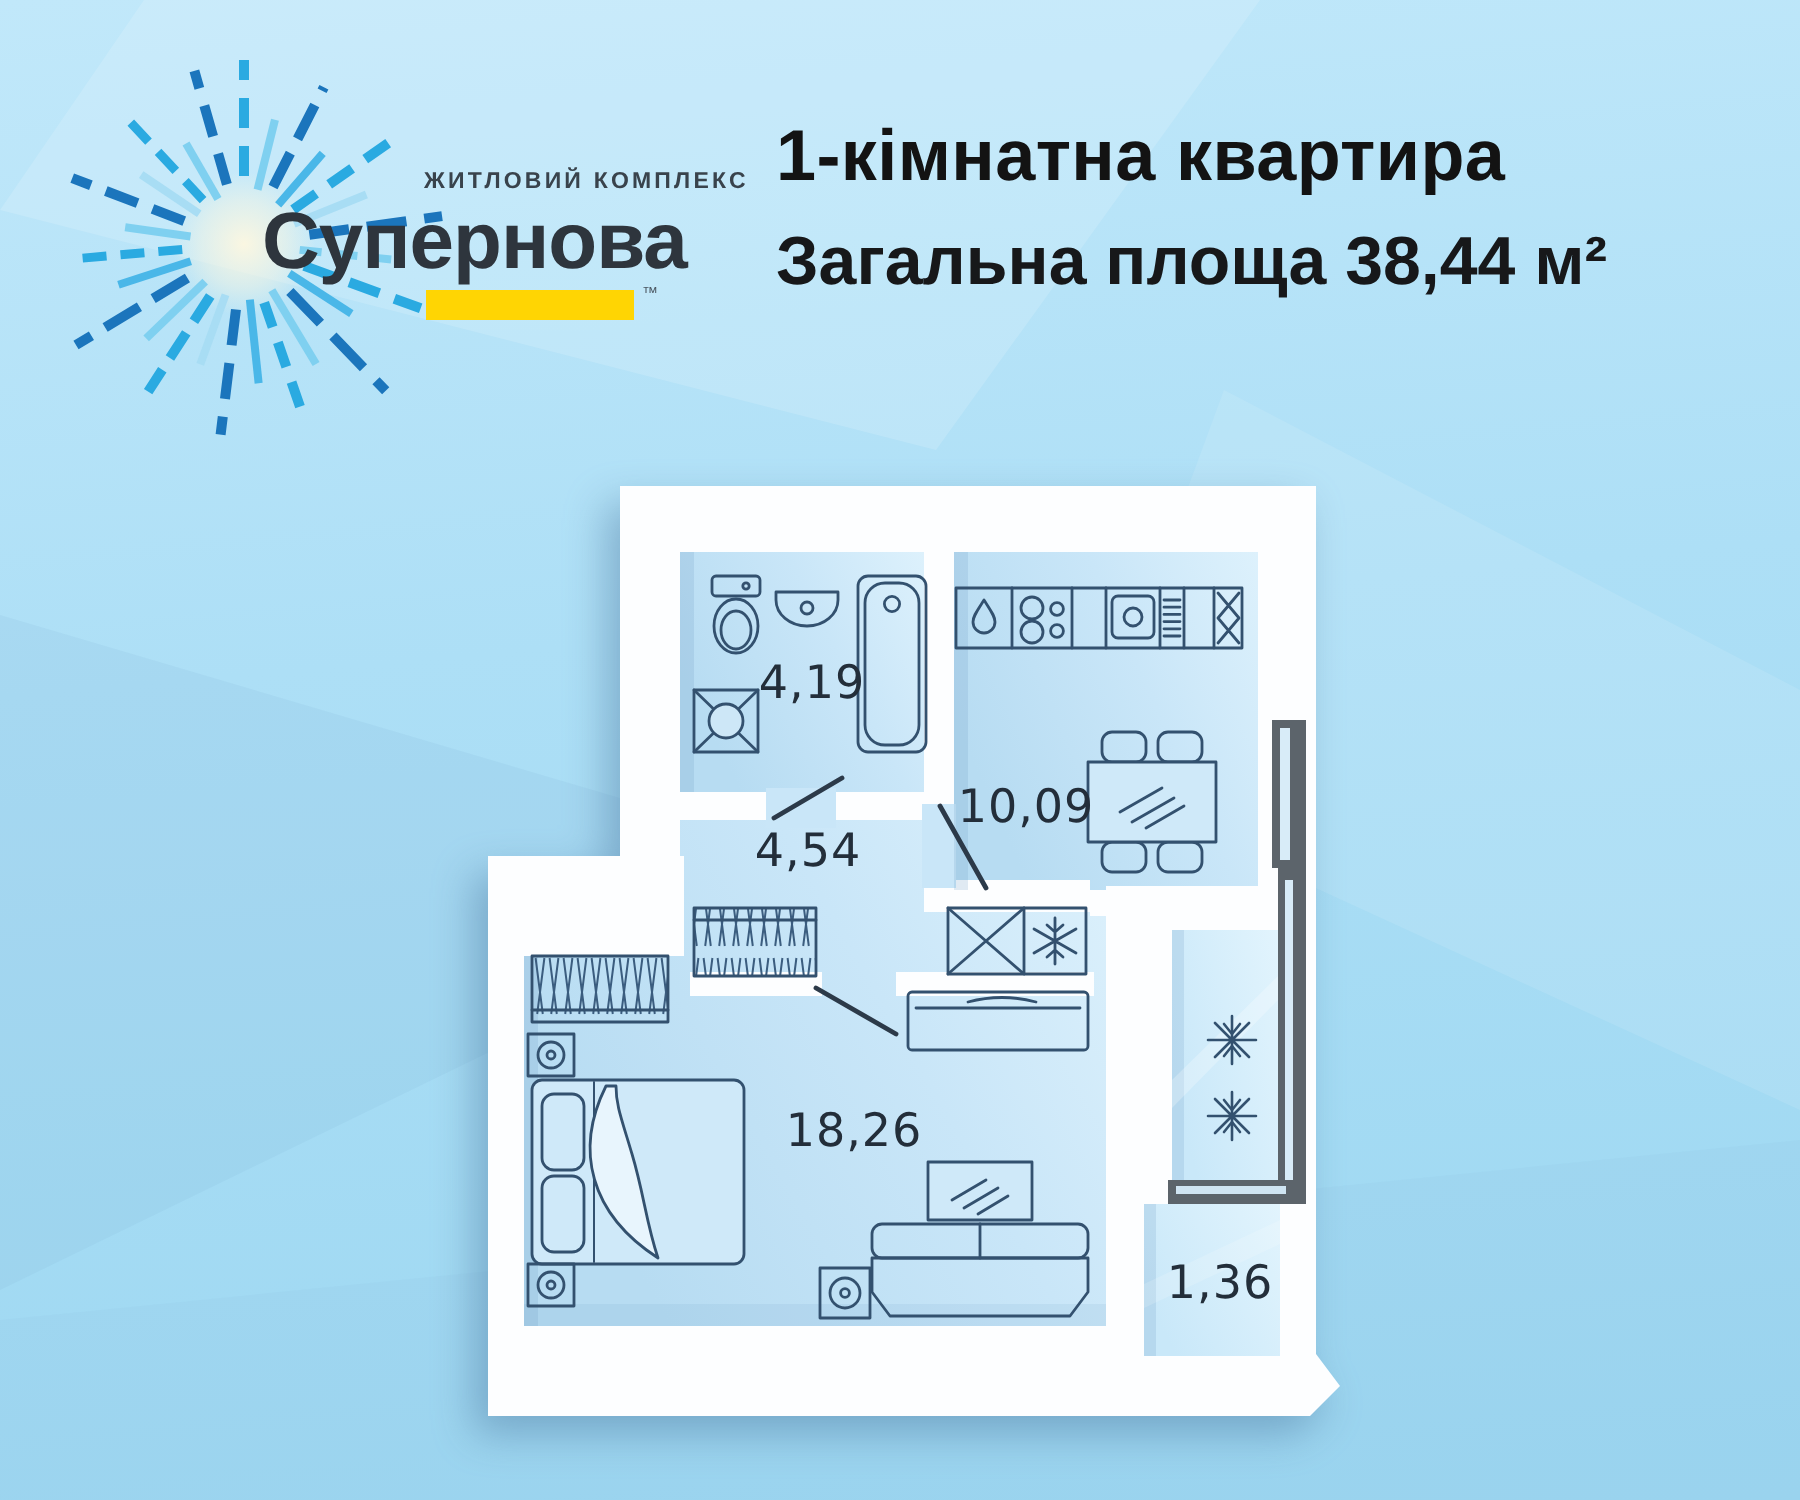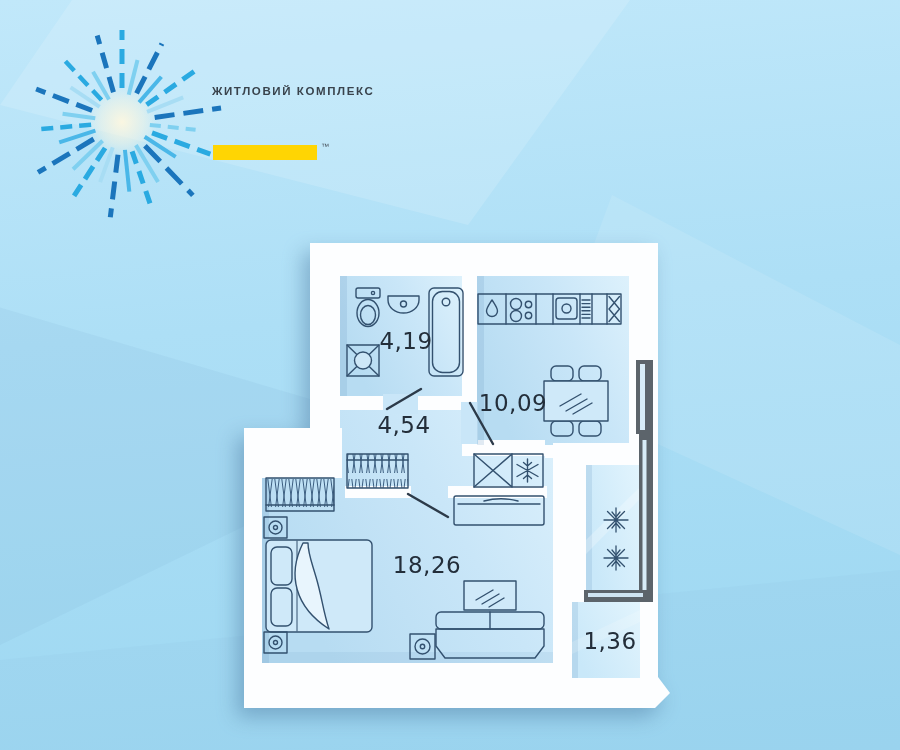--- a/index.html
+++ b/index.html
@@ -76,24 +76,29 @@
         <line transform="rotate(265)" y1="-31" y2="-86" stroke="#2aaae1" stroke-width="4.5" stroke-dasharray="12 7"></line>
         <line transform="rotate(278)" y1="-27" y2="-60" stroke="#7fd0f0" stroke-width="4"></line>
         <line transform="rotate(291)" y1="-32" y2="-92" stroke="#1b75bc" stroke-width="5" stroke-dasharray="17 8"></line>
         <line transform="rotate(304)" y1="-27" y2="-62" stroke="#a8ddf4" stroke-width="4"></line>
         <line transform="rotate(317)" y1="-30" y2="-84" stroke="#2aaae1" stroke-width="4.5" stroke-dasharray="13 7"></line>
         <line transform="rotate(330)" y1="-26" y2="-58" stroke="#7fd0f0" stroke-width="4"></line>
         <line transform="rotate(344)" y1="-31" y2="-90" stroke="#1b75bc" stroke-width="5" stroke-dasharray="16 9"></line>
       </g>
     </svg>
     <div class="complex">ЖИТЛОВИЙ КОМПЛЕКС</div>
+    <div class="brand">Супернова</div>
     <div class="bar" style="background:#ffd503;"></div>
     <span class="tm">™</span>
   </div>
 
+  <div class="title-block">
+    <div class="title">1-кімнатна квартира</div>
+    <div class="subtitle">Загальна площа 38,44 м²</div>
+  </div>
 
   <svg class="plan" viewBox="0 0 900 750">
     <defs>
       <linearGradient id="roomGrad" x1="1" y1="0" x2="0" y2="0.5">
         <stop offset="0%" stop-color="#ddf1fc"></stop>
         <stop offset="45%" stop-color="#c9e6f8"></stop>
         <stop offset="100%" stop-color="#b7dcf2"></stop>
       </linearGradient>
       <linearGradient id="balcGrad" x1="1" y1="0" x2="0" y2="0.6">
         <stop offset="0%" stop-color="#e2f4fd"></stop>

